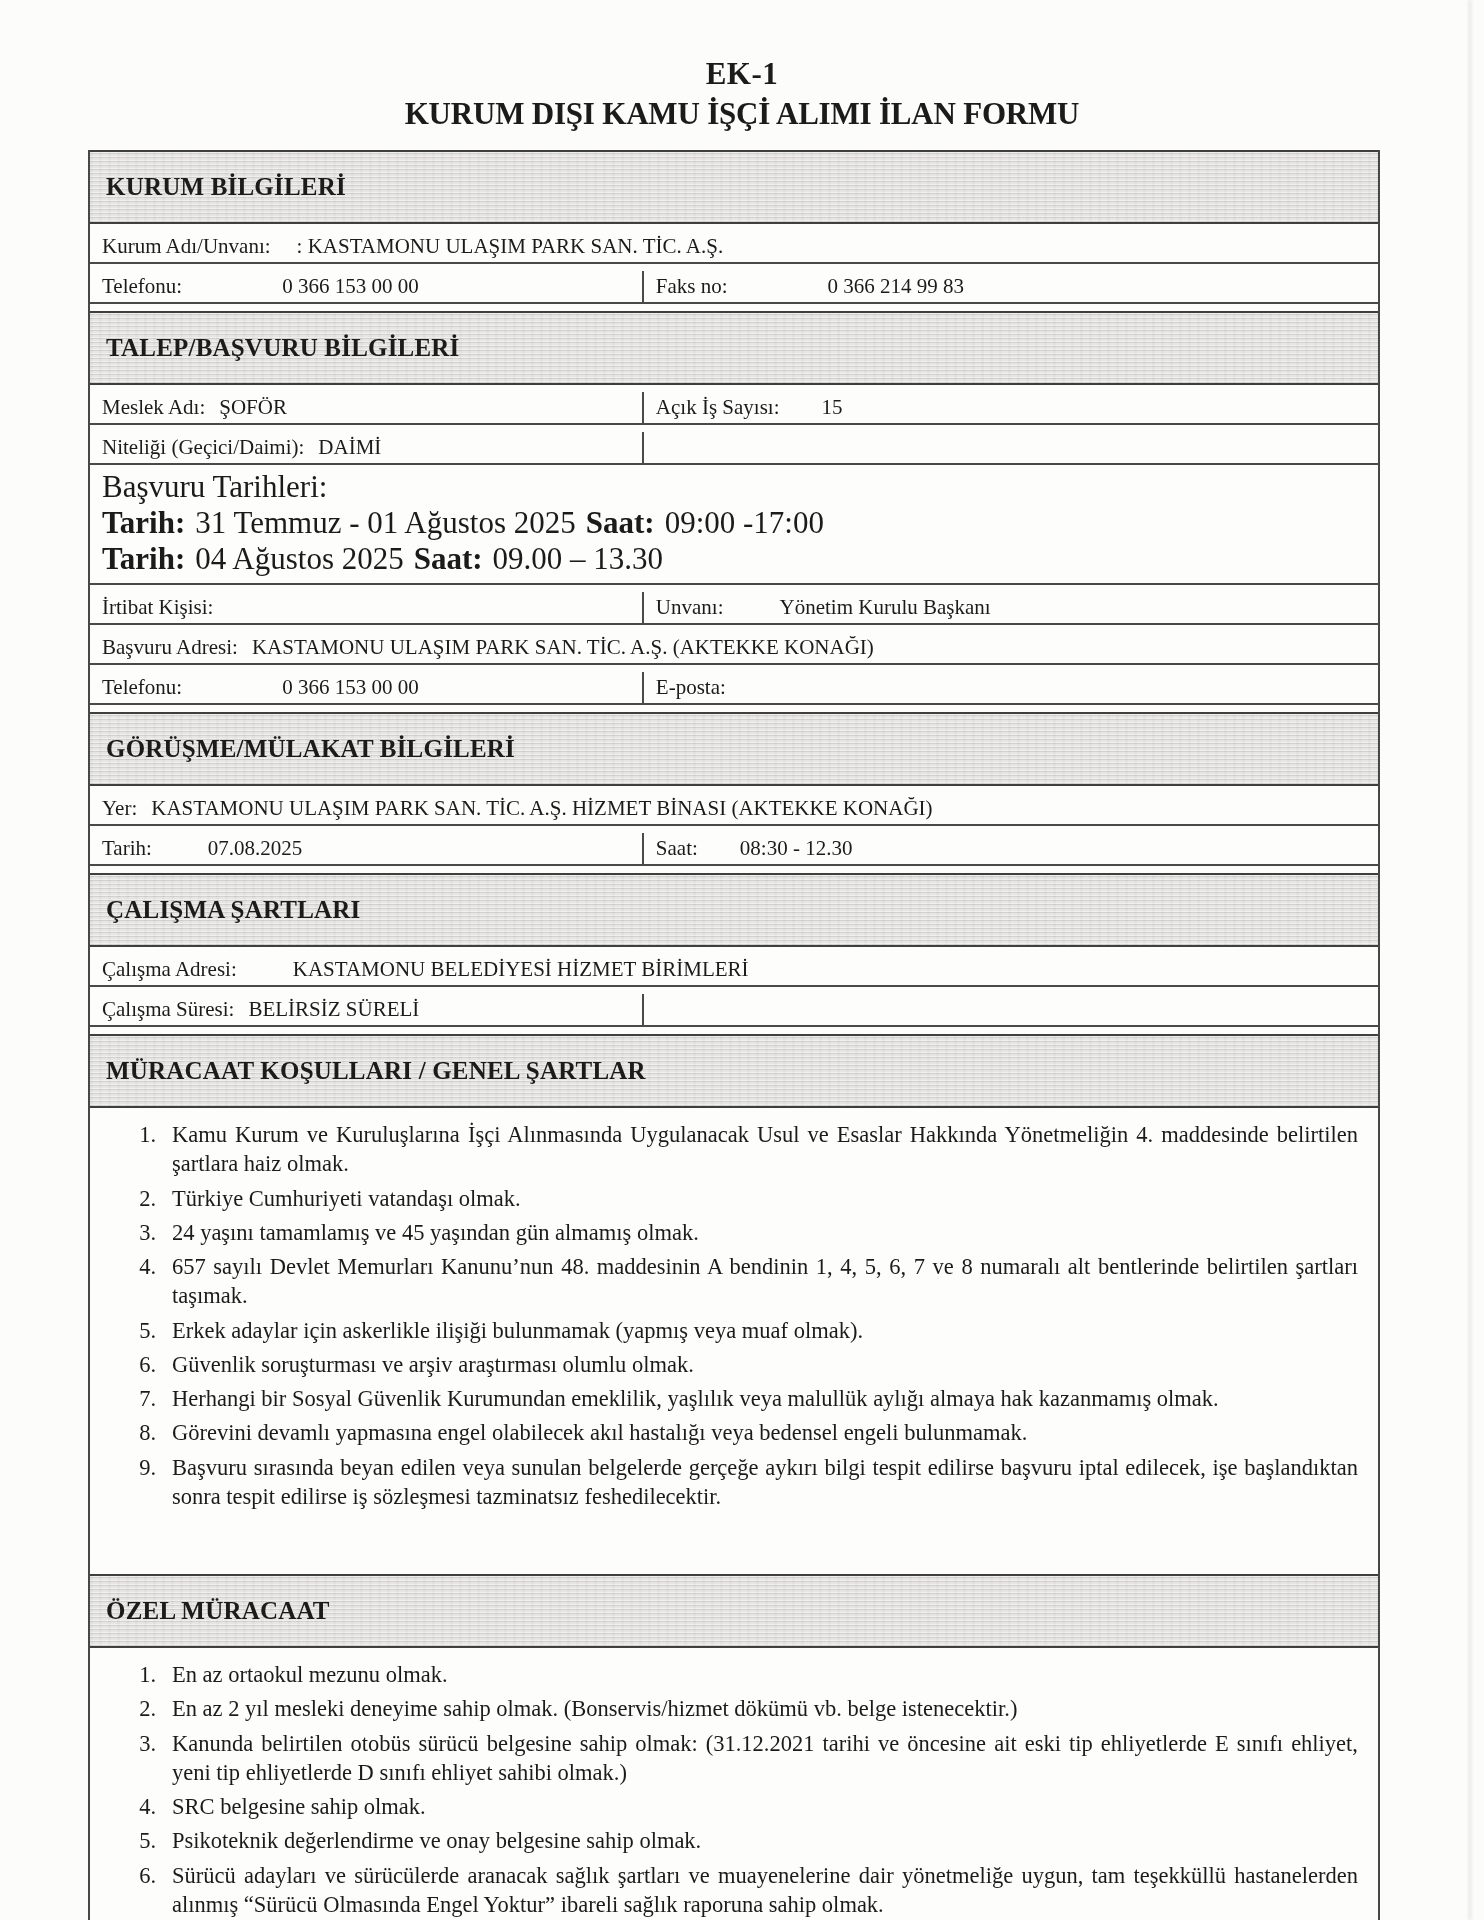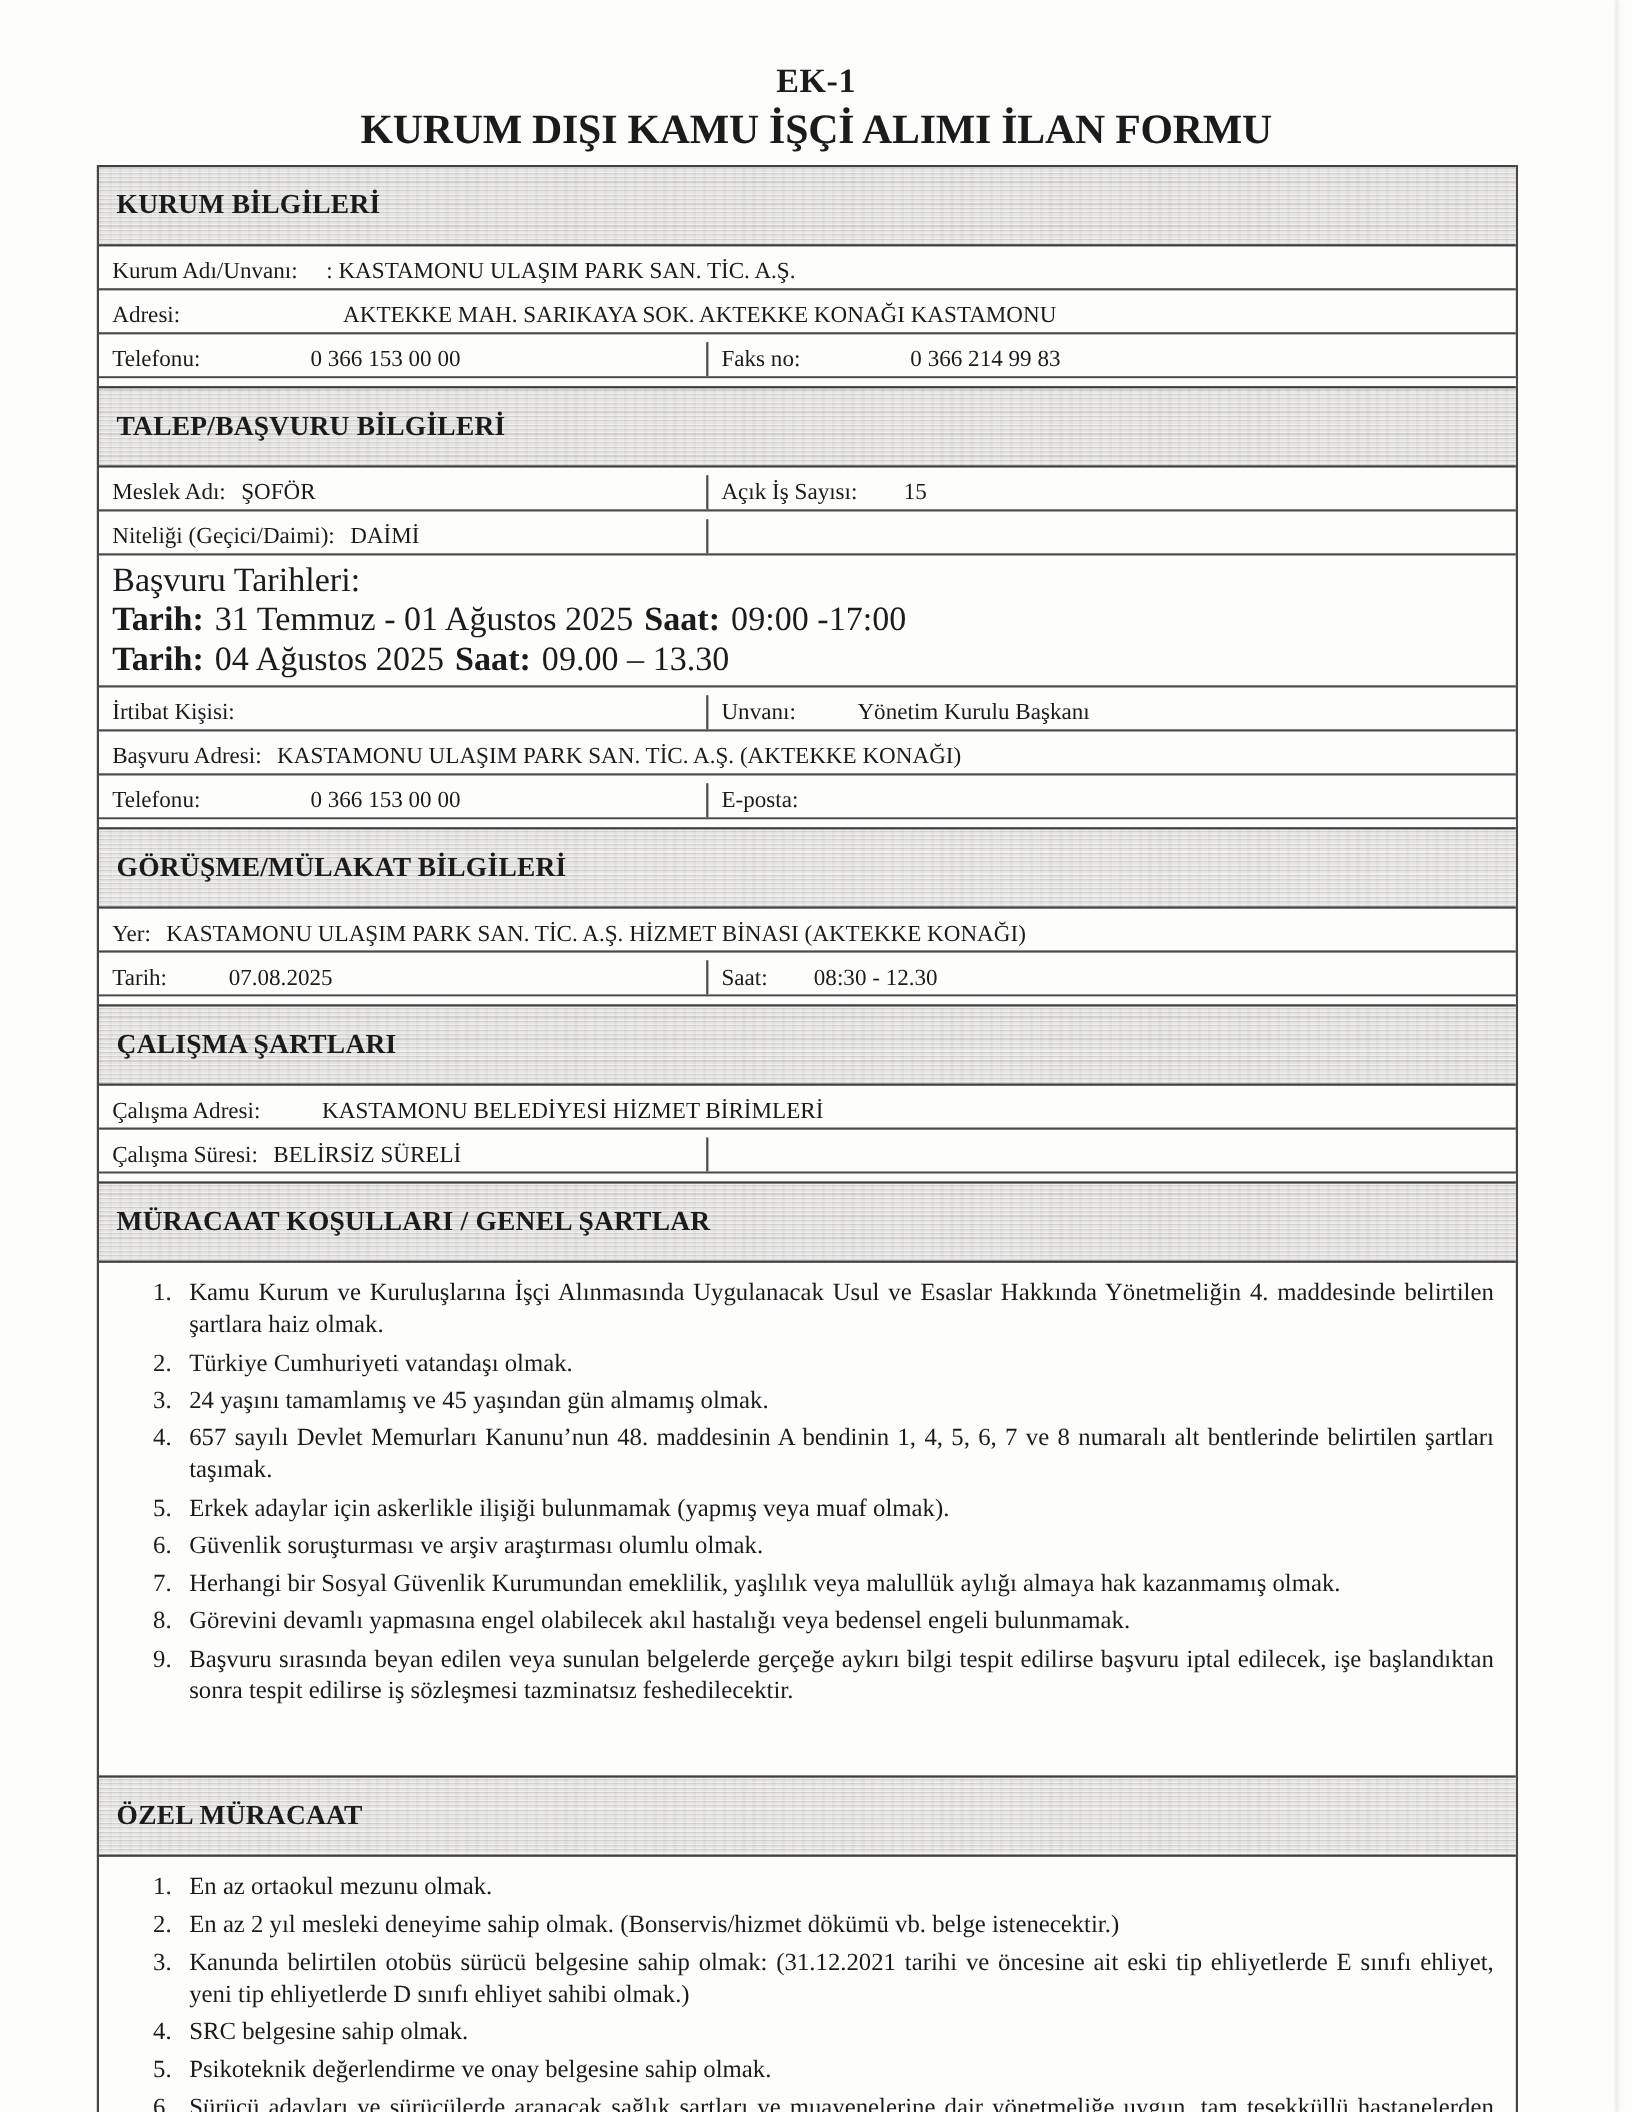--- a/index.html
+++ b/index.html
@@ -7,21 +7,21 @@
     position:relative; width:1484px; height:1920px; margin:0 auto;
     background:#fcfcfa; overflow:hidden;
     font-family:"Liberation Serif", serif; color:#1b1b1b;
   }
   .scan-edge {
     position:absolute; right:12px; top:0; width:4px; height:100%;
     background:rgba(70,70,70,0.08); filter:blur(1px);
   }
   .titles { position:absolute; top:56px; left:0; width:100%; text-align:center; }
   .doc-code { font-size:31px; font-weight:bold; letter-spacing:0.5px; }
-  .form-title { font-size:38px; font-weight:bold; margin-top:4px; letter-spacing:-0.2px; }
+  .form-title { font-size:31px; font-weight:bold; margin-top:4px; letter-spacing:-0.2px; }
 
   .form-table {
     position:absolute; left:88px; top:150px; width:1292px;
     border-left:2px solid #474747; border-right:2px solid #474747;
     box-sizing:border-box; background:#fdfdfc;
   }
   .band {
     height:70px; display:flex; align-items:center; padding-left:16px;
     font-weight:bold; font-size:25px; letter-spacing:0.2px;
     border-top:2px solid #3f3f3f; border-bottom:2px solid #3f3f3f;
@@ -73,26 +73,20 @@
 
     <div class="band">KURUM BİLGİLERİ</div>
 
     <div class="row">
       <div class="cell full">
         <span class="lbl">Kurum Adı/Unvanı:</span>
         <span class="val ml-2">:   KASTAMONU ULAŞIM PARK SAN. TİC. A.Ş.</span>
       </div>
     </div>
 
-    <div class="row">
-      <div class="cell full">
-        <span class="lbl">Adresi:</span>
-        <span class="val ml-6">AKTEKKE MAH. SARIKAYA SOK. AKTEKKE KONAĞI KASTAMONU</span>
-      </div>
-    </div>
 
     <div class="row">
       <div class="cell cell-l">
         <span class="lbl">Telefonu:</span>
         <span class="val ml-5">0 366 153 00 00</span>
       </div>
       <div class="cell cell-r">
         <span class="lbl">Faks no:</span>
         <span class="val ml-5">0 366 214 99 83</span>
       </div>

